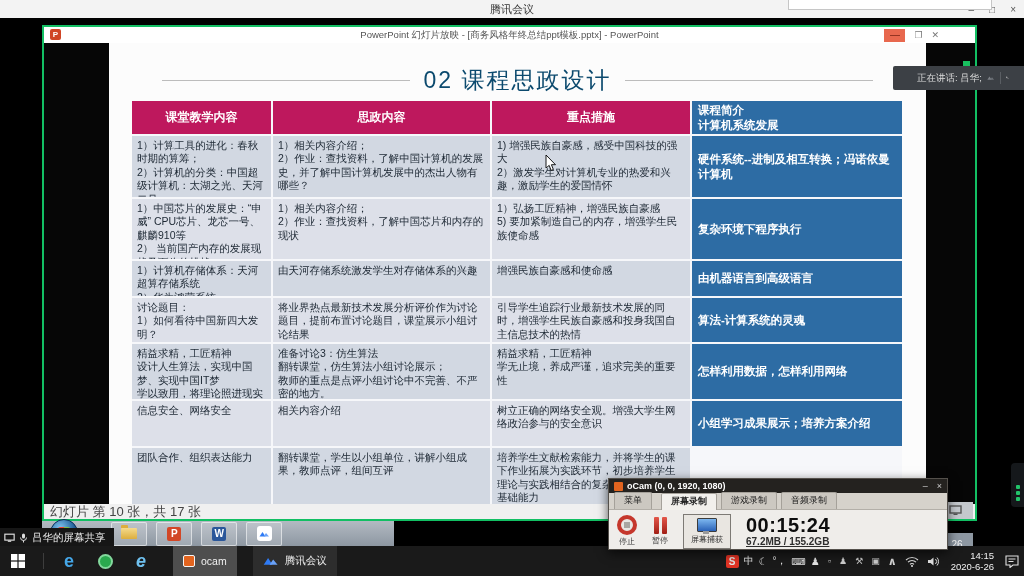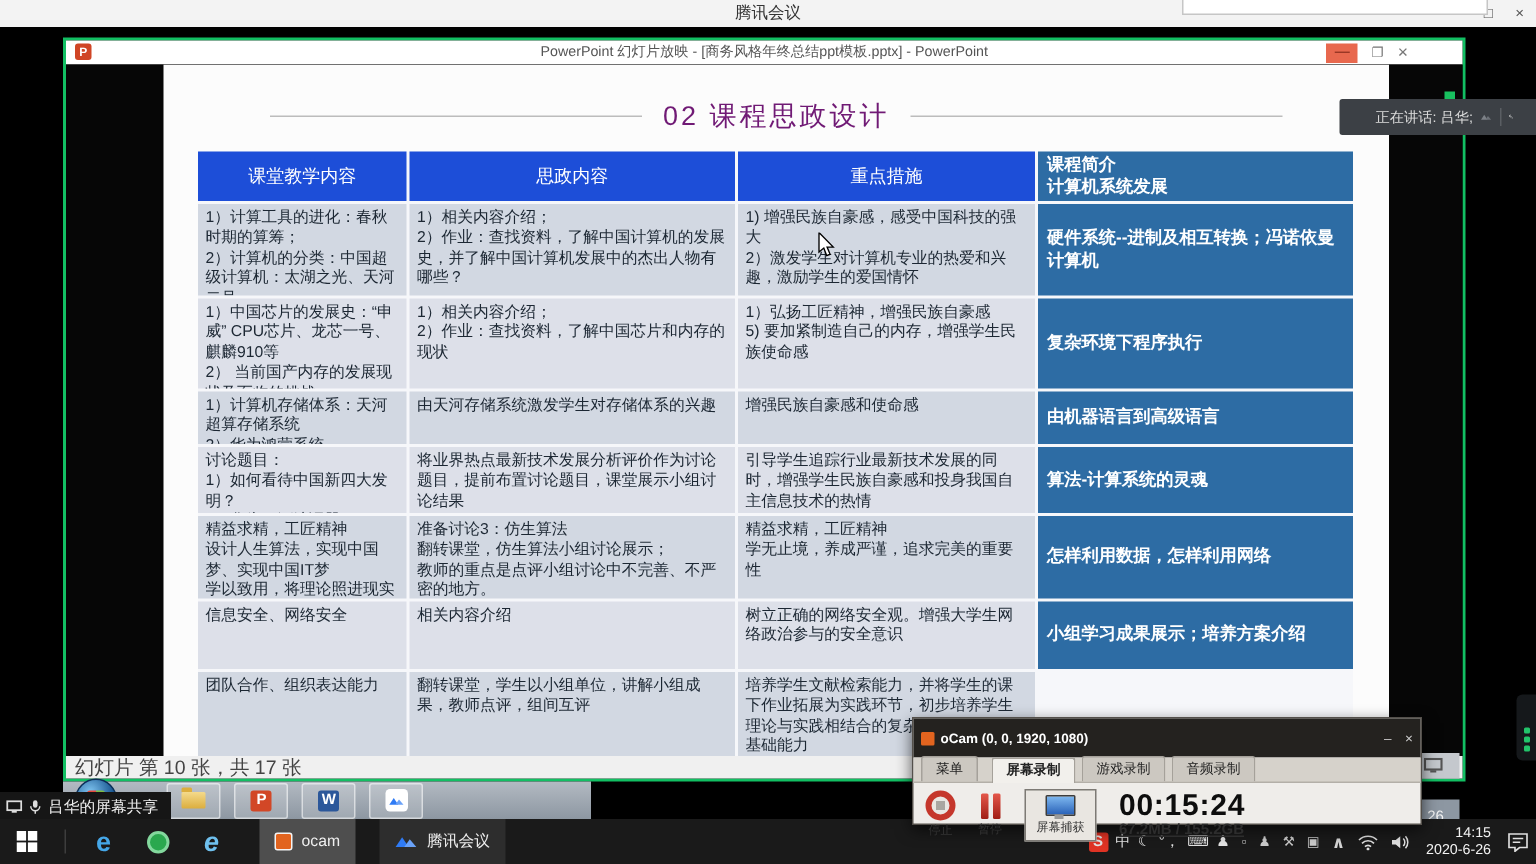--- a/index.html
+++ b/index.html
@@ -21,27 +21,27 @@
             color:#fff;font-size:8px;font-weight:bold;text-align:center;line-height:11px;}
   .ppt-title{position:absolute;left:0;right:0;text-align:center;font-size:9.5px;color:#555;line-height:16px;white-space:nowrap;}
   .ppt-controls{position:absolute;right:36px;top:1px;height:14px;display:flex;gap:9px;align-items:center;}
   .ppt-min{width:21px;height:13px;background:#e8684e;color:#7a2315;font-size:10px;line-height:11px;text-align:center;}
   .ppt-restore,.ppt-close{color:#777;font-size:9px;line-height:13px;}
 
   .ppt-stage{position:absolute;left:0;top:16px;right:0;bottom:15px;background:#060606;overflow:hidden;}
   .slide{position:absolute;left:65px;top:0;width:817px;height:465px;background:#fcfcfc;}
   .slide-title-row{position:absolute;left:0;top:22px;width:100%;display:flex;align-items:center;justify-content:center;gap:14px;}
   .tline{height:1px;background:#bcbcbc;width:248px;}
-  .slide-title{font-size:18px;letter-spacing:2px;color:#701a75;white-space:nowrap;}
+  .slide-title{font-size:23px;letter-spacing:2px;color:#0c4a6e;white-space:nowrap;}
 
   .ctable{position:absolute;left:23px;top:58px;width:770px;display:grid;
           grid-template-columns:139px 217px 198px 210px;
           grid-template-rows:33px 61px 60px 35px 44px 55px 45px 56px;
           gap:2px;background:#f6f7fa;}
-  .th{background:#1d4ed8;color:#fff;font-weight:normal;font-size:12px;display:flex;align-items:center;justify-content:center;}
+  .th{background:#be185d;color:#fff;font-weight:bold;font-size:12px;display:flex;align-items:center;justify-content:center;}
   .rowhead{background:#2d6ca4;color:#fff;font-weight:bold;font-size:11.5px;display:flex;align-items:center;
            padding:2px 6px;line-height:1.3;box-sizing:border-box;white-space:pre-line;overflow:hidden;}
   .tcell{font-size:10.5px;line-height:1.28;color:#1c2733;padding:3px 5px;box-sizing:border-box;
          white-space:pre-line;overflow:hidden;}
   .r-dark{background:#d2d8e2;}
   .r-light{background:#dde0e9;}
 
   .ppt-statusbar{position:absolute;left:0;right:0;bottom:0;height:15px;background:#f0f0f0;
                  font-size:13px;color:#444;line-height:15px;padding-left:6px;box-sizing:border-box;}
   .shared-tray{position:absolute;right:2px;bottom:0;width:36px;height:17px;background:#c4c8cd;
@@ -66,21 +66,21 @@
   .word-sq{background:#2b579a;}
   .meetq-ic{width:15px;height:15px;background:#fff;border-radius:3px;display:flex;align-items:center;justify-content:center;}
 
   
   .share-banner{position:absolute;left:0;top:528px;height:19px;background:#161616;color:#eee;
                 font-size:10.5px;display:flex;align-items:center;gap:4px;padding:0 8px 0 4px;z-index:45;white-space:nowrap;}
 
   
   .ocam{position:absolute;left:608px;top:478px;width:340px;height:72px;background:#efedea;
         border:1px solid #54504b;box-shadow:0 3px 10px rgba(0,0,0,.65);z-index:60;box-sizing:border-box;}
-  .ocam-titlebar{height:26px;background:#24221f;display:flex;align-items:center;padding:0 5px;gap:4px;}
+  .ocam-titlebar{height:14px;background:#24221f;display:flex;align-items:center;padding:0 5px;gap:4px;}
   .ocam-logo{width:9px;height:9px;background:#e2641f;border-radius:1px;}
   .ocam-title{color:#fff;font-size:9px;font-weight:bold;flex:1;line-height:14px;white-space:nowrap;}
   .ocam-controls{display:flex;gap:9px;color:#ccc;font-size:9px;}
   .ocam-tabs{height:17px;background:#d6d2cb;display:flex;align-items:flex-end;padding:2px 5px 0;gap:4px;
              border-bottom:1px solid #b3afa8;box-sizing:border-box;}
   .ocam-tab{font-size:9px;color:#222;padding:1px 9px 2px;background:#ccc8c1;border:1px solid #a5a19a;
             border-bottom:none;border-radius:2px 2px 0 0;white-space:nowrap;}
   .ocam-tab.active{background:#f2f0ec;font-weight:bold;position:relative;top:1px;}
   .ocam-menu{margin-right:5px;}
   .ocam-body{display:flex;align-items:center;padding:2px 8px 0;gap:15px;height:38px;}

